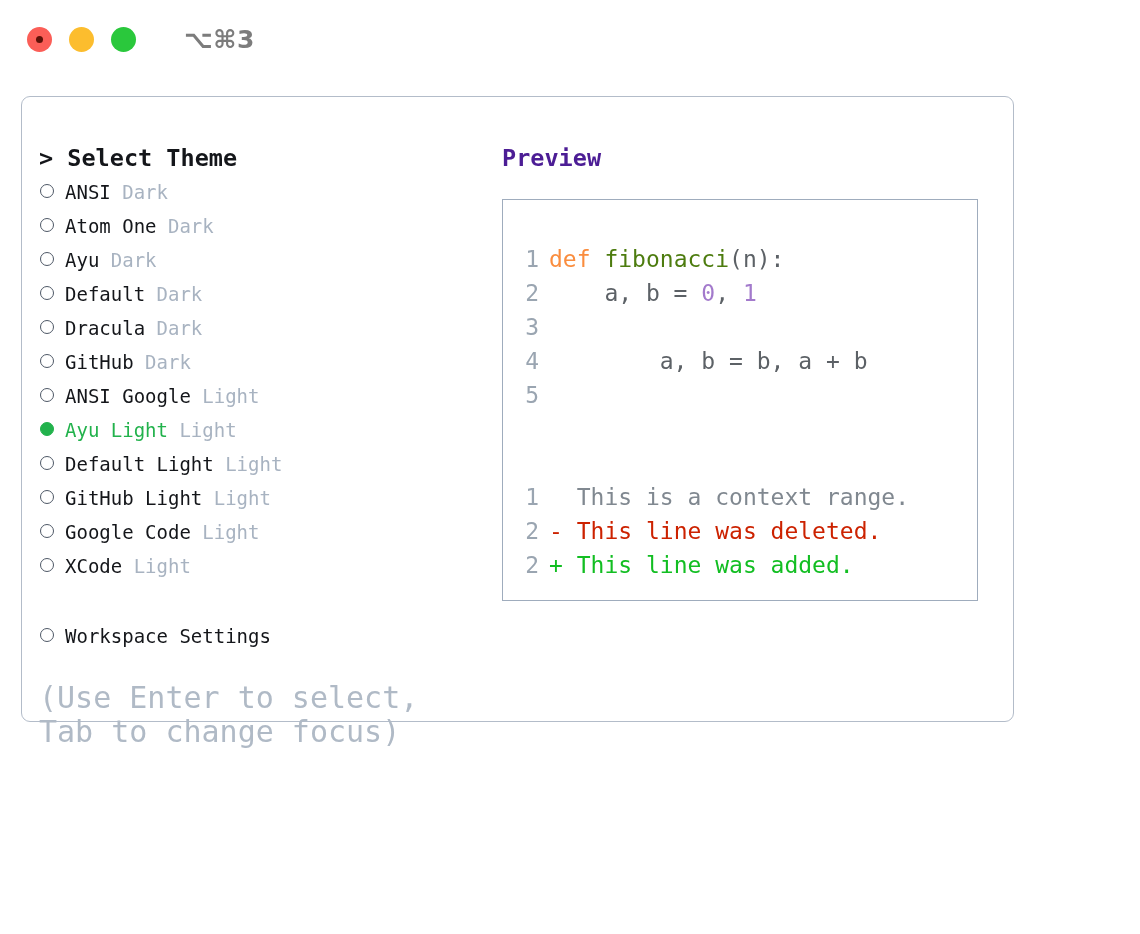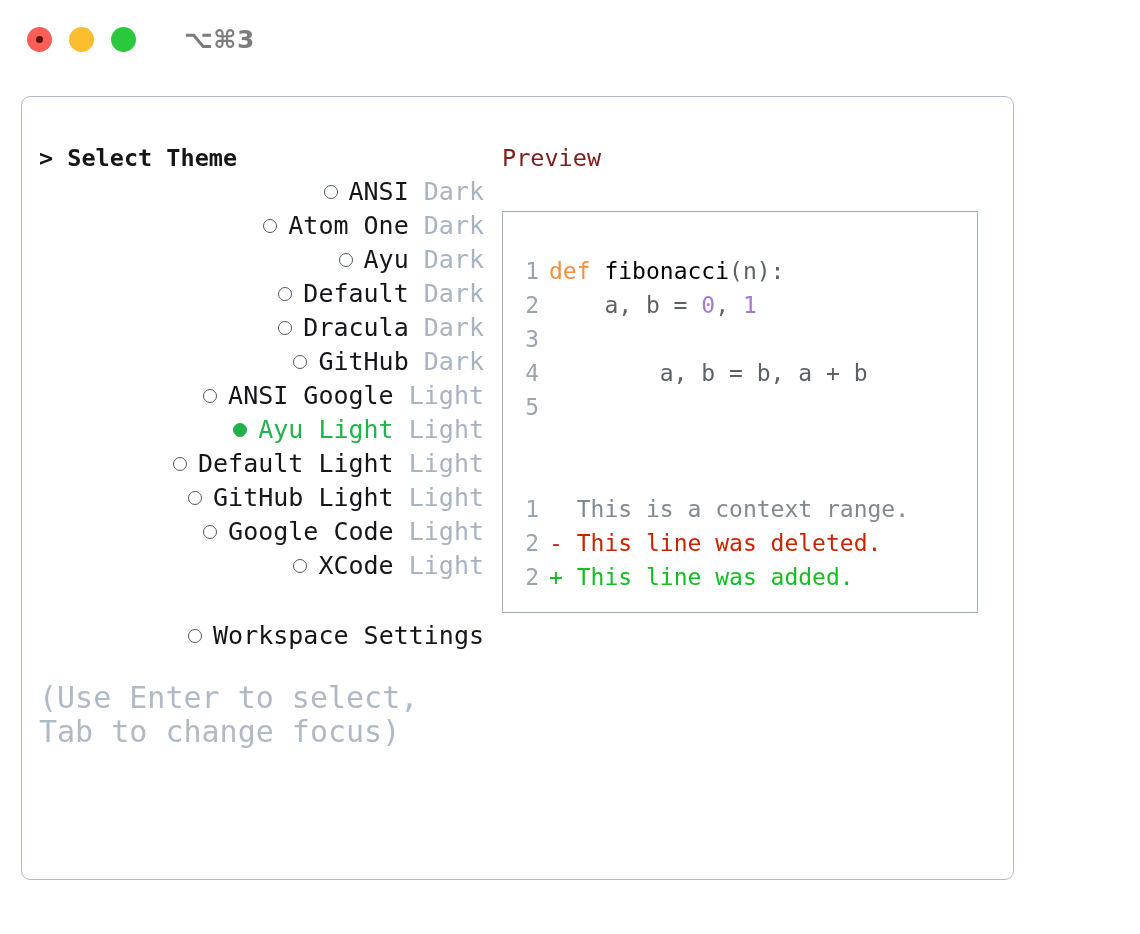--- a/index.html
+++ b/index.html
@@ -65,21 +65,21 @@
     letter-spacing: 0.5px;
     font-family: "DejaVu Sans", "Liberation Sans", sans-serif;
   }
 
   
   .card {
     position: absolute;
     left: 21px;
     top: 96px;
     width: 993px;
-    height: 784px;
+    height: 626px;
     border: 1.6px solid #b3bcc9;
     border-radius: 9px;
     box-sizing: border-box;
     background: #ffffff;
   }
 
   .columns {
     display: flex;
     padding: 44px 0 0 0;
   }
@@ -92,23 +92,22 @@
     font-weight: bold;
     color: #14161a;
     line-height: 34px;
     white-space: pre;
   }
 
   .opt {
     display: flex;
     align-items: baseline;
     line-height: 34px;
-    font-size: 25px;
+    font-size: 19px;
     white-space: pre;
-    justify-content: flex-end;
   }
   .marker {
     width: 26px;
     flex: none;
     display: inline-block;
     position: relative;
     color: #5a6673;
   }
   .dot-hollow, .dot-full {
     position: absolute;
@@ -141,24 +140,24 @@
     font-size: 30px;
     color: #b0bac6;
     line-height: 34px;
     width: 420px;
     white-space: normal;
   }
 
   
   .preview-title {
     font-size: 23.5px;
-    font-weight: normal;
-    color: #7f1d1d;
-    line-height: 34px;
-    margin-bottom: 36px;
+    font-weight: bold;
+    color: #4c1d95;
+    line-height: 34px;
+    margin-bottom: 24px;
   }
   .code-panel {
     width: 476px;
     height: 402px;
     border: 1.6px solid #9facbd;
     box-sizing: border-box;
     background: #ffffff;
     padding: 42px 0 0 0;
   }
   .code-line {
@@ -171,21 +170,21 @@
     width: 46px;
     flex: none;
     text-align: right;
     color: #9aa5b1;
     padding-right: 10px;
     box-sizing: border-box;
   }
   .code-body { color: #5c6166; }
 
   .tok-kw   { color: #FA8D3E; }
-  .tok-fn   { color: #000000; }
+  .tok-fn   { color: #4d7c0f; }
   .tok-num  { color: #A37ACC; }
   .tok-bi   { color: #F07171; }
   .tok-pl   { color: #5c6166; }
 
   .blank-line { height: 34px; }
 
   .d-ctx { color: #808890; }
   .d-del { color: #CC2200; }
   .d-add { color: #12BE22; }
 </style>

